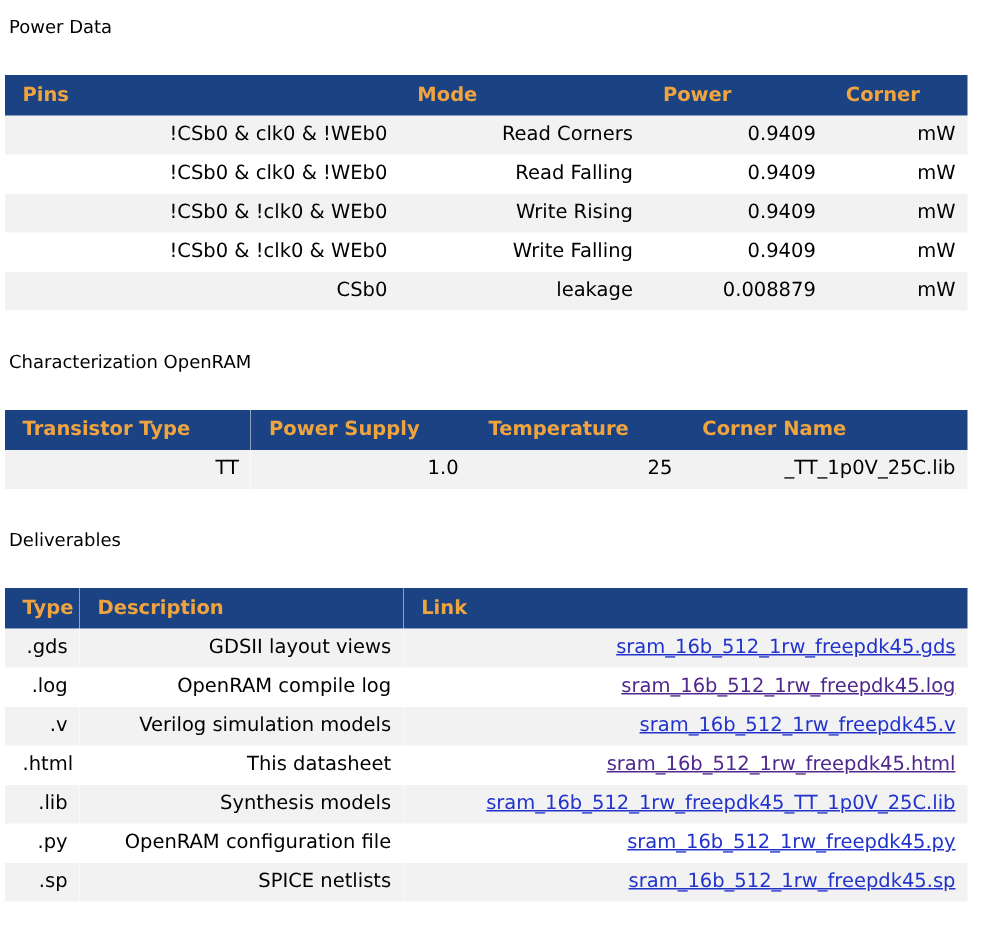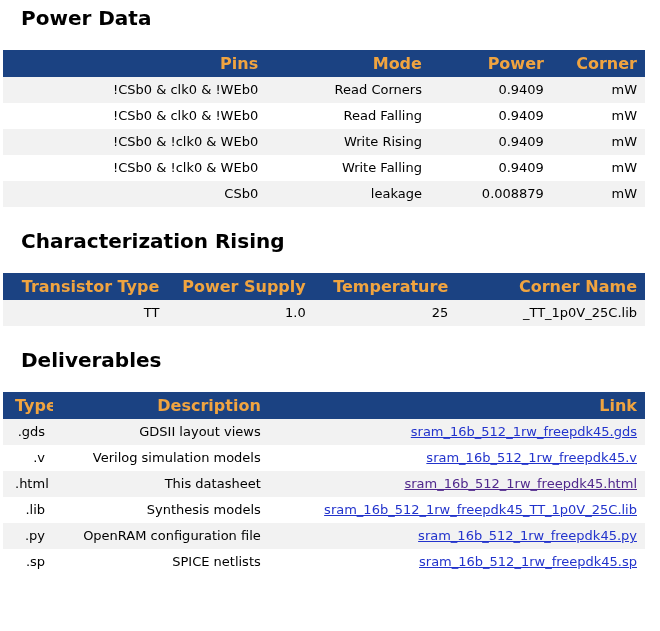--- a/index.html
+++ b/index.html
@@ -17,40 +17,40 @@
     font-family: "DejaVu Sans", "Liberation Sans", sans-serif;
     color: #000;
   }
   body {
     width: 660px;
     height: 631px;
     padding: 2px 15px 0 3px;
     overflow: hidden;
   }
   h2 {
-    font-size: 20px;
+    font-size: 12px;
     line-height: 24px;
-    font-weight: bold;
+    font-weight: normal;
     color: var(--heading-color);
-    margin: 22px 0 20px 18px;
+    margin: 22px 0 20px 3px;
     letter-spacing: 0;
   }
   h2.first { margin-top: 4px; }
   table {
     width: 100%;
     border-collapse: collapse;
     table-layout: fixed;
   }
   thead th {
     background: var(--header-bg);
     color: var(--header-text);
-    font-size: 16px;
+    font-size: 13px;
     line-height: 15px;
     font-weight: bold;
-    text-align: right;
+    text-align: left;
     padding: 6px 8px 6px 12px;
     white-space: nowrap;
     overflow: hidden;
   }
   tbody td {
     font-size: 13px;
     line-height: 16px;
     padding: 5px 8px 5px 12px;
     white-space: nowrap;
     overflow: hidden;
@@ -114,21 +114,21 @@
           <td>CSb0</td>
           <td>leakage</td>
           <td>0.008879</td>
           <td>mW</td>
         </tr>
       </tbody>
   </table>
 </section>
 
 <section>
-  <h2>Characterization Rising</h2>
+  <h2>Characterization OpenRAM</h2>
   <table>
     <colgroup>
       <col style="width:25.6%">
         <col style="width:22.8%">
         <col style="width:22.2%">
         <col style="width:29.4%">
     </colgroup>
     <thead>
         <tr>
           <th>Transistor Type</th>
@@ -163,20 +163,25 @@
           <th>Link</th>
         </tr>
       </thead>
     <tbody>
         <tr>
           <td>.gds</td>
           <td>GDSII layout views</td>
           <td><a class="file-link" href="#">sram_16b_512_1rw_freepdk45.gds</a></td>
         </tr>
         <tr>
+          <td>.log</td>
+          <td>OpenRAM compile log</td>
+          <td><a class="file-link visited" href="#">sram_16b_512_1rw_freepdk45.log</a></td>
+        </tr>
+        <tr>
           <td>.v</td>
           <td>Verilog simulation models</td>
           <td><a class="file-link" href="#">sram_16b_512_1rw_freepdk45.v</a></td>
         </tr>
         <tr>
           <td>.html</td>
           <td>This datasheet</td>
           <td><a class="file-link visited" href="#">sram_16b_512_1rw_freepdk45.html</a></td>
         </tr>
         <tr>

